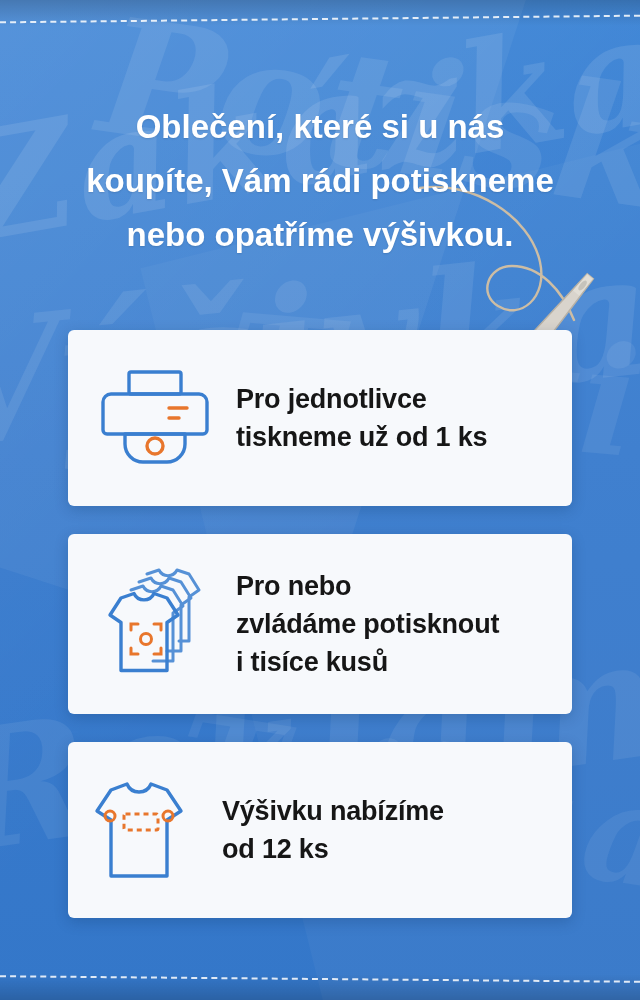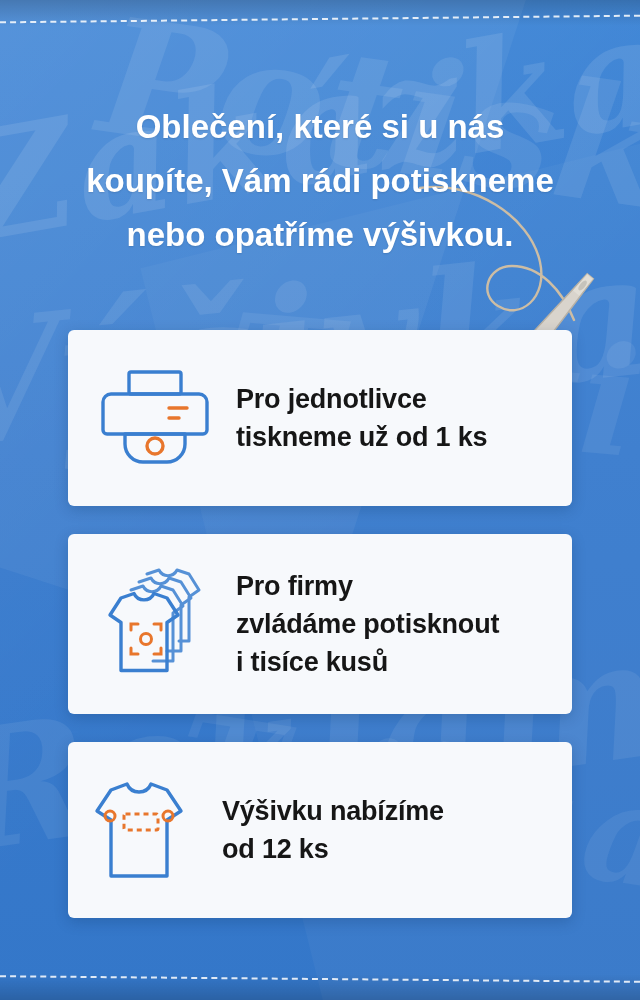--- a/index.html
+++ b/index.html
@@ -232,21 +232,21 @@
           <g stroke="#e8762c" stroke-width="3" stroke-linecap="round" fill="none">
             <path d="M36 66 v-6 h7"></path>
             <path d="M66 66 v-6 h-7"></path>
             <path d="M36 84 v6 h7"></path>
             <path d="M66 84 v6 h-7"></path>
           </g>
           <circle cx="51" cy="75" r="5.5" fill="none" stroke="#e8762c" stroke-width="3"></circle>
         </svg>
       </div>
       <div class="card-text">
-        <div>Pro firmy</div>
+        <div>Pro nebo</div>
         <div>zvládáme potisknout</div>
         <div>i tisíce kusů</div>
       </div>
     </div>
 
     <div class="card card-3">
       <div class="card-icon">
         <svg width="120" height="112" viewBox="0 0 120 112">
           <g fill="none" stroke="#3a7fd0" stroke-width="3.4" stroke-linejoin="round" stroke-linecap="round">
             <path d="M30 16 l16 -6 a13 13 0 0 0 24 0 l16 6 l14 21 l-14 9 v56 h-56 v-56 l-14 -9 z"></path>

